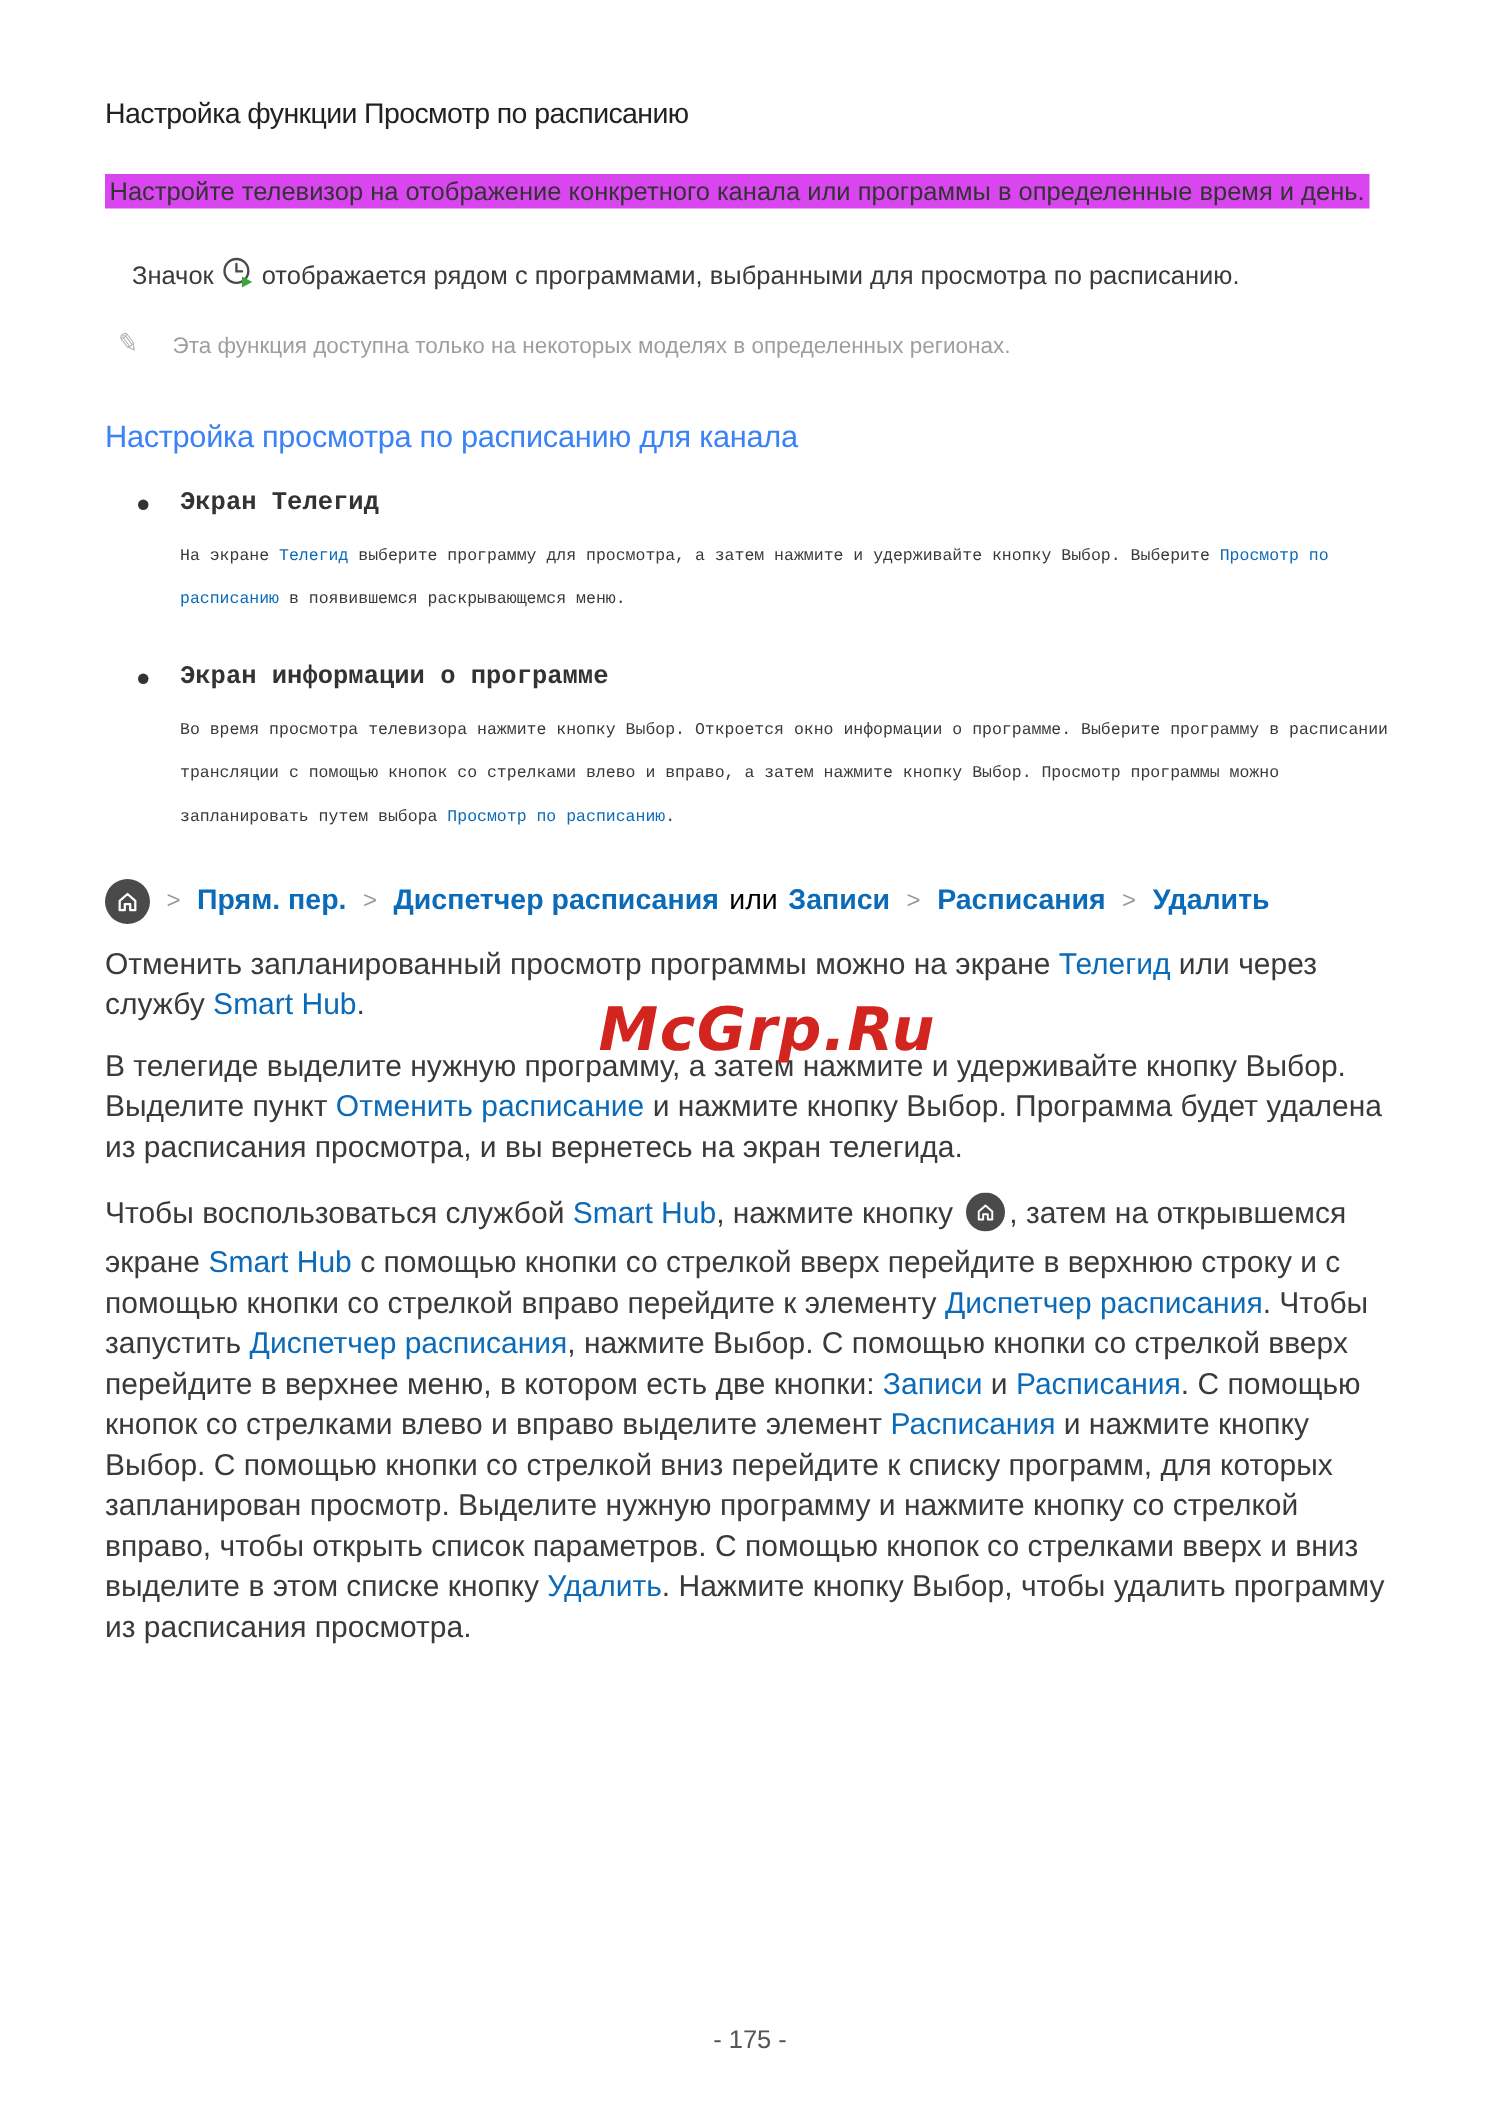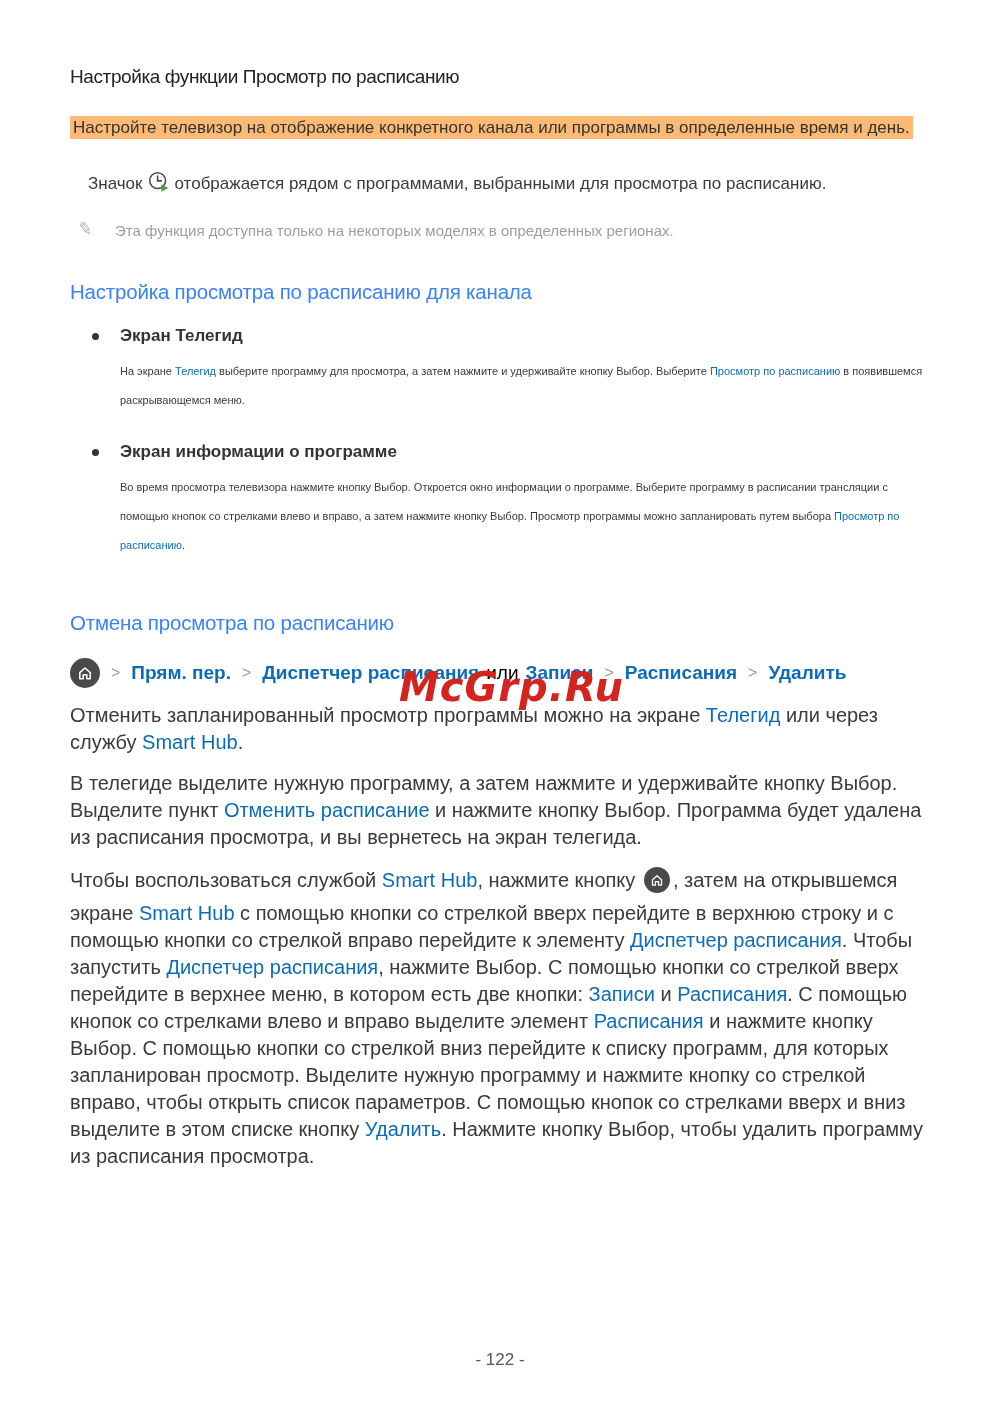--- a/index.html
+++ b/index.html
@@ -6,36 +6,36 @@
   body{
     width:1000px;height:1414px;position:relative;overflow:hidden;
     font-family:"Liberation Sans",sans-serif;color:#3a3a3a;
   }
   .content{padding:58px 70px 0 70px;}
   .page-title{
     font-size:19px;font-weight:500;color:#222;line-height:38px;
     letter-spacing:-0.4px;margin:0 0 20px 0;
   }
   .subtitle-wrap{margin:0 0 30px 0;font-size:17px;line-height:24px;}
-  .hl{background:#fdba74;color:#333;padding:2px 3px;}
+  .hl{background:#d946ef;color:#333;padding:2px 3px;}
   .icon-line{font-size:17px;color:#3a3a3a;margin:0 0 20px 18px;line-height:24px;}
   .clock-icon{display:inline-block;vertical-align:-5px;margin:0 4px;}
   .note-line{
     font-size:15px;color:#9e9e9e;margin:0;line-height:20px;
     display:flex;align-items:flex-start;padding-left:8px;
   }
   .pencil-icon{
     font-size:17px;color:#b0b0b0;width:37px;flex:0 0 37px;
     display:inline-block;transform:rotate(8deg);
   }
   .section-heading{
     font-size:20.5px;font-weight:500;color:#3b82f6;letter-spacing:-0.2px;
     margin:38px 0 20px 0;line-height:26px;
   }
-  .bullet-item{position:relative;padding-left:50px;margin:16px 0 26px 0;}
+  .bullet-item{position:relative;padding-left:50px;margin:16px 0 26px 0;font-family:Liberation Mono, monospace;}
   .bullet-dot{
     position:absolute;left:22px;top:8px;width:7px;height:7px;
     border-radius:50%;background:#333;
   }
   .bullet-title{font-size:17px;font-weight:600;color:#333;line-height:22px;}
   .bullet-para{font-size:11px;line-height:29px;color:#3a3a3a;margin:10px 0 0 0;}
   .lnk{color:#0c6bb8;cursor:pointer;}
   .breadcrumb{
     display:flex;align-items:center;margin:22px 0 14px 0;
     font-size:19px;font-weight:500;line-height:30px;flex-wrap:wrap;
@@ -85,21 +85,20 @@
     <div class="bullet-title">Экран Телегид</div>
     <p class="bullet-para"><span>На экране </span><span class="lnk">Телегид</span><span> выберите программу для просмотра, а затем нажмите и удерживайте кнопку Выбор. Выберите </span><span class="lnk">Просмотр по расписанию</span><span> в появившемся раскрывающемся меню.</span></p>
   </div>
 
   <div class="bullet-item">
     <span class="bullet-dot"></span>
     <div class="bullet-title">Экран информации о программе</div>
     <p class="bullet-para"><span>Во время просмотра телевизора нажмите кнопку Выбор. Откроется окно информации о программе. Выберите программу в расписании трансляции с помощью кнопок со стрелками влево и вправо, а затем нажмите кнопку Выбор. Просмотр программы можно запланировать путем выбора </span><span class="lnk">Просмотр по расписанию</span><span>.</span></p>
   </div>
 
-  <h2 class="section-heading" style="margin-top:50px;">Отмена просмотра по расписанию</h2>
 
   <div class="breadcrumb">
     <span class="crumb-home"><svg width="30" height="30" viewBox="0 0 30 30">
           <circle cx="15" cy="15" r="15" fill="#4a4a4a"></circle>
           <path d="M9.8 14.6 L15 10 L20.2 14.6 V20.8 H16.8 V16.8 H13.2 V20.8 H9.8 Z" fill="none" stroke="#ffffff" stroke-width="1.5" stroke-linejoin="round"></path>
         </svg></span>
     <span class="crumb-sep">&gt;</span>
     <span class="crumb-link">Прям. пер.</span>
     <span class="crumb-sep">&gt;</span>
     <span class="crumb-link">Диспетчер расписания</span>
@@ -117,13 +116,13 @@
 
   <p class="para para-c"><span>Чтобы воспользоваться службой </span><span class="lnk">Smart Hub</span><span>, нажмите кнопку </span><span class="inline-home"><svg width="26" height="26" viewBox="0 0 30 30">
           <circle cx="15" cy="15" r="15" fill="#4a4a4a"></circle>
           <path d="M9.8 14.6 L15 10 L20.2 14.6 V20.8 H16.8 V16.8 H13.2 V20.8 H9.8 Z" fill="none" stroke="#ffffff" stroke-width="1.5" stroke-linejoin="round"></path>
         </svg></span><span>, затем на открывшемся экране </span><span class="lnk">Smart Hub</span><span> с помощью кнопки со стрелкой вверх перейдите в верхнюю строку и с помощью кнопки со стрелкой вправо перейдите к элементу </span><span class="lnk">Диспетчер расписания</span><span>. Чтобы запустить </span><span class="lnk">Диспетчер расписания</span><span>, нажмите Выбор. С помощью кнопки со стрелкой вверх перейдите в верхнее меню, в котором есть две кнопки: </span><span class="lnk">Записи</span><span> и </span><span class="lnk">Расписания</span><span>. С помощью кнопок со стрелками влево и вправо выделите элемент </span><span class="lnk">Расписания</span><span> и нажмите кнопку Выбор. С помощью кнопки со стрелкой вниз перейдите к списку программ, для которых запланирован просмотр. Выделите нужную программу и нажмите кнопку со стрелкой вправо, чтобы открыть список параметров. С помощью кнопок со стрелками вверх и вниз выделите в этом списке кнопку </span><span class="lnk">Удалить</span><span>. Нажмите кнопку Выбор, чтобы удалить программу из расписания просмотра.</span></p>
 
 </div>
 
 <div class="watermark">McGrp.Ru</div>
 
-<div class="page-footer">- 122 -</div>
+<div class="page-footer">- 175 -</div>
 
 </body></html>

